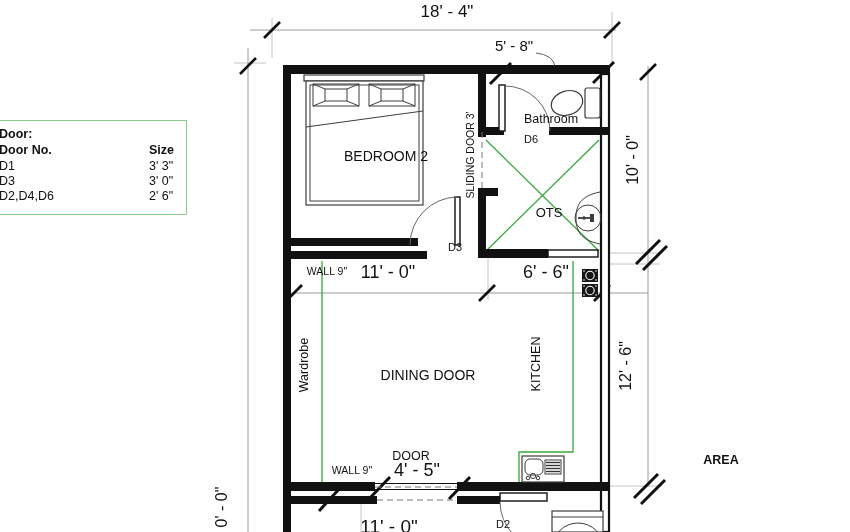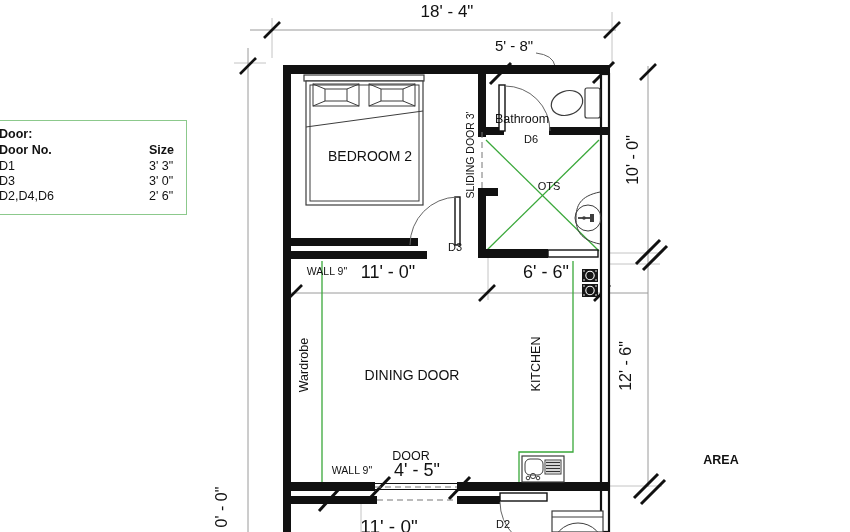--- a/index.html
+++ b/index.html
@@ -14,21 +14,21 @@
   #plan{
     position:relative;width:850px;height:532px;background:#fff;overflow:hidden;
     font-family:"Liberation Sans", sans-serif;color:var(--ink);
   }
   #plan svg{position:absolute;left:0;top:0;}
   .t{position:absolute;transform:translate(-50%,-50%);white-space:nowrap;color:var(--ink);line-height:1;}
   .rot{transform:translate(-50%,-50%) rotate(-90deg);}
   .dim-lg{font-size:18px;}
   .dim-md{font-size:16px;}
   .dim-sm{font-size:15px;}
-  .room{font-size:14px;}
+  .room{font-size:14px;margin-left:16px;}
   .room-sm{font-size:12.5px;}
   .tag{font-size:11px;}
   .tiny{font-size:10.5px;}
   .bold{font-weight:bold;}
   
   .notebox{position:absolute;left:-12px;top:120px;width:197px;height:93px;
     border:1.6px solid var(--greenlight);background:#fff;font-size:12.5px;}
   .notebox .nrow{position:absolute;left:10px;white-space:nowrap;}
   .notebox .nsize{position:absolute;left:160px;white-space:nowrap;}
   
@@ -220,22 +220,22 @@
   <div class="t rot dim-md" style="left:626px;top:366px">12' - 6"</div>
   <div class="t dim-lg" style="left:388px;top:272px">11' - 0"</div>
   <div class="t dim-lg" style="left:546px;top:272px">6' - 6"</div>
   <div class="t dim-lg" style="left:417px;top:470px">4' - 5"</div>
   <div class="t" style="left:389px;top:526px;font-size:19px">11' - 0"</div>
   <div class="t rot dim-md" style="left:222px;top:507px">0' - 0"</div>
   <div class="t tiny" style="left:327px;top:271px">WALL 9"</div>
   <div class="t tiny" style="left:352px;top:470px">WALL 9"</div>
 
   <div class="t room" style="left:370px;top:156px">BEDROOM 2</div>
-  <div class="t room-sm" style="left:522px;top:119px">Bathroom</div>
-  <div class="t" style="left:549px;top:186px;font-size:11px">OTS</div>
+  <div class="t room-sm" style="left:551px;top:119px">Bathroom</div>
+  <div class="t" style="left:549px;top:212px;font-size:13px">OTS</div>
   <div class="t room" style="left:412px;top:375px">DINING DOOR</div>
   <div class="t rot room-sm" style="left:536px;top:364px">KITCHEN</div>
   <div class="t rot room-sm" style="left:304px;top:365px">Wardrobe</div>
   <div class="t room-sm" style="left:411px;top:456px">DOOR</div>
 
   <div class="t tag" style="left:455px;top:247px">D3</div>
   <div class="t tag" style="left:531px;top:139px">D6</div>
   <div class="t tag" style="left:503px;top:524px">D2</div>
   <div class="t rot tiny" style="left:470px;top:155px">SLIDING DOOR 3'</div>
 

